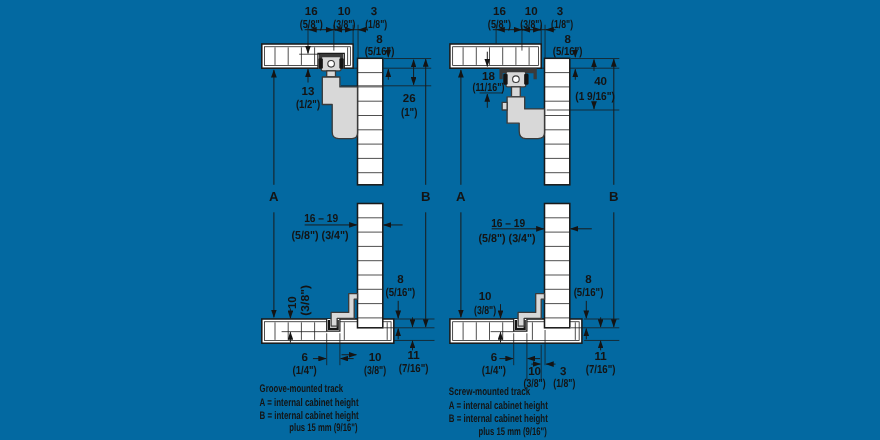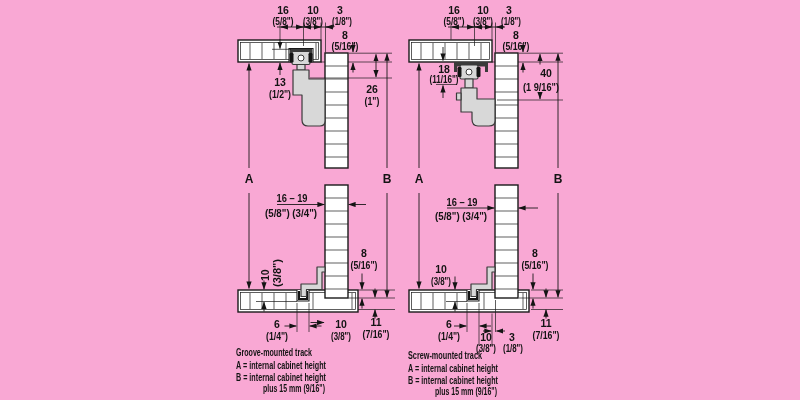--- a/index.html
+++ b/index.html
@@ -1,16 +1,16 @@
 <!DOCTYPE html>
 <html><head>
 <meta charset="utf-8">
 <style>
   html,body{margin:0;padding:0;background:#ffffff;}
-  .frame{position:relative;width:800px;height:400px;background:#f9a8d4;overflow:hidden;}
+  .frame{position:relative;width:800px;height:400px;background:#0369a1;overflow:hidden;}
   svg{display:block;}
   .ln{stroke:#1a1a1a;stroke-width:1.4;fill:#ffffff;}
   .inl{stroke:#1a1a1a;stroke-width:.7;fill:none;}
   .th{stroke:#1a1a1a;stroke-width:.7;fill:none;}
   .dim{stroke:#1a1a1a;stroke-width:.9;fill:none;}
   .hw{fill:#d8d8d8;stroke:#3a3a3a;stroke-width:1.2;stroke-linejoin:round;}
   .dk{fill:#3a3a3a;stroke:none;}
   .blk{fill:#141414;stroke:none;}
   .wheel{fill:#ffffff;stroke:#3a3a3a;stroke-width:1;}
   .ug{stroke:#141414;stroke-width:2;fill:none;}

